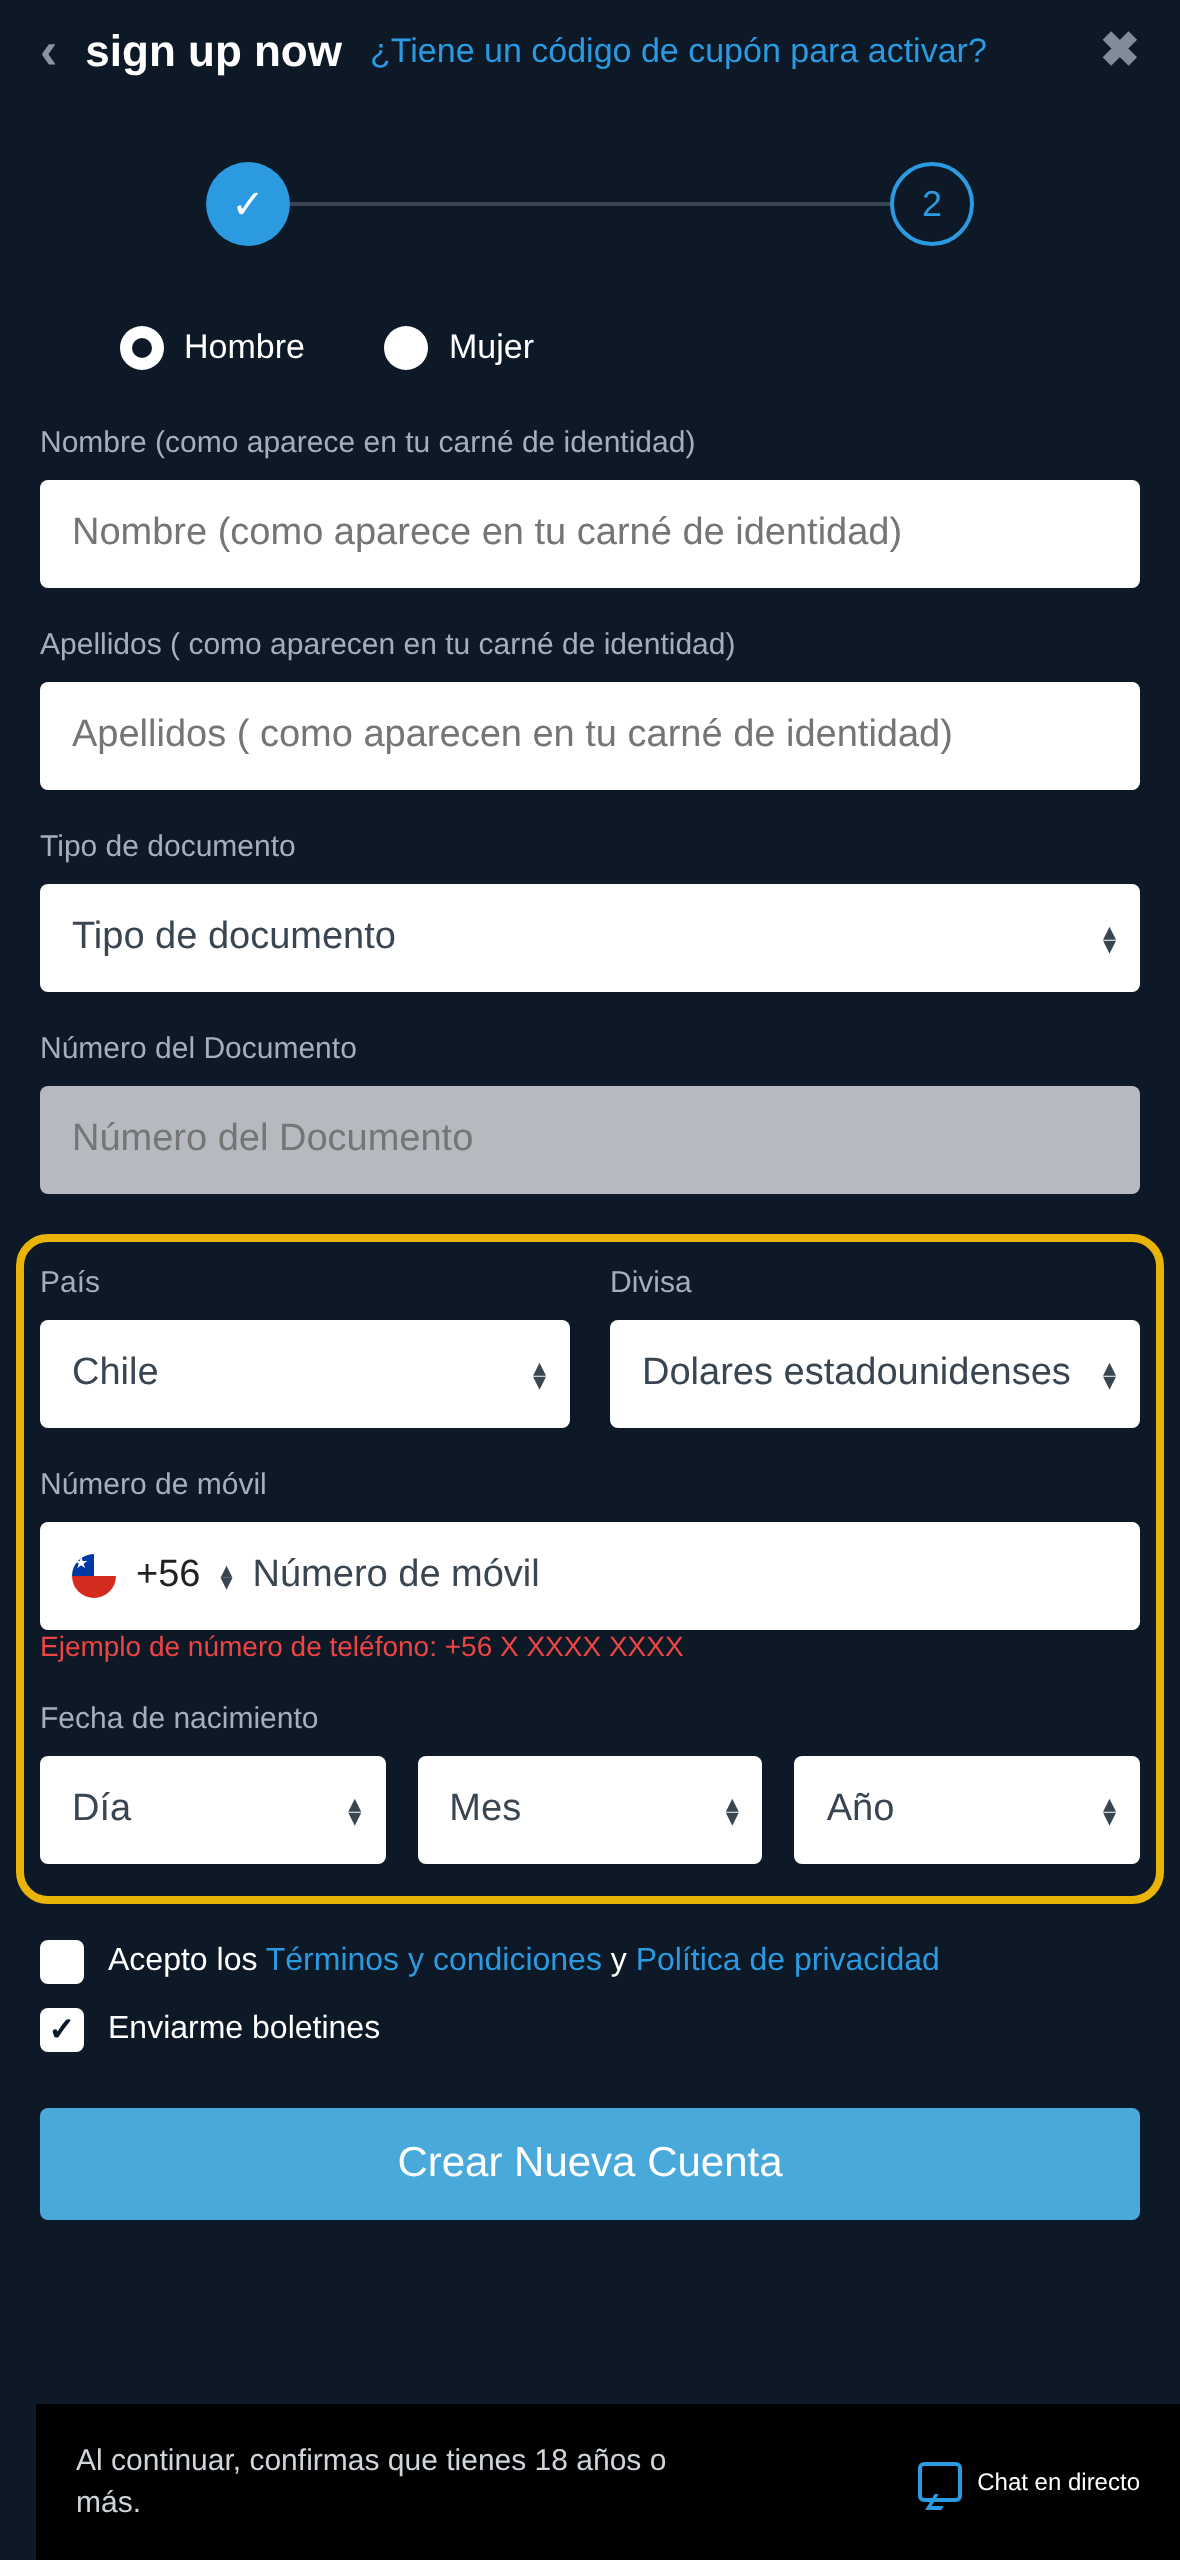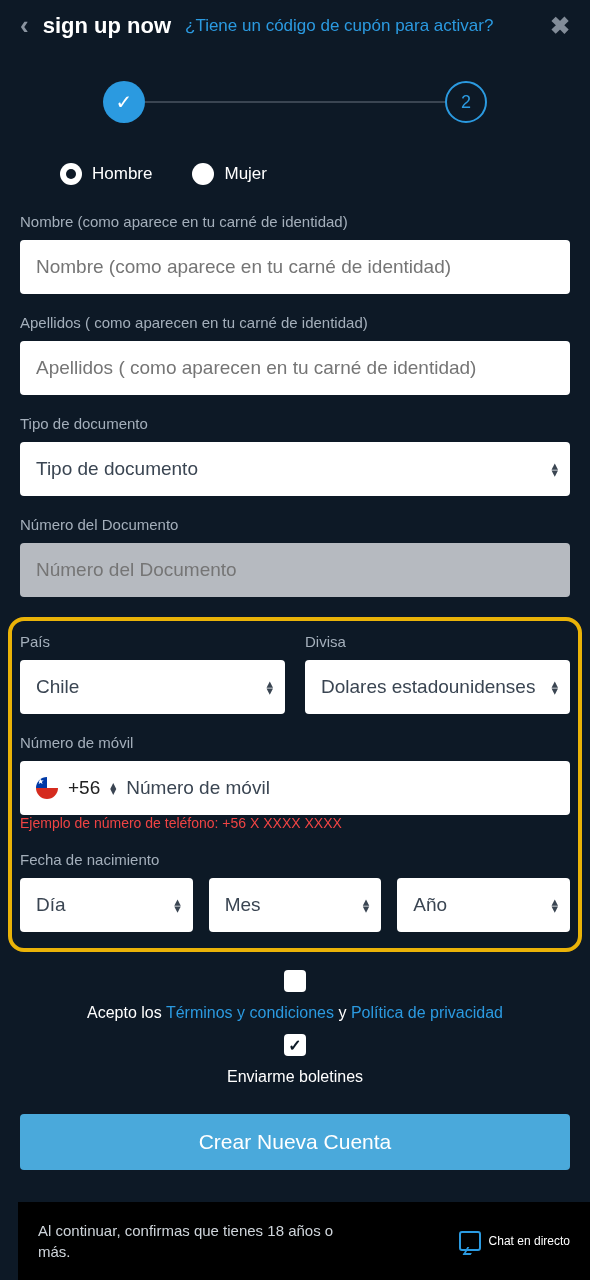--- a/index.html
+++ b/index.html
@@ -186,21 +186,20 @@
   font-size: 14px;
   color: #ef4444;
   margin-top: 0;
 }
 .checkbox-row {
   display: flex;
   align-items: center;
   gap: 12px;
   margin-bottom: 12px;
   font-size: 16px;
-  flex-direction: column;
 }
 .checkbox {
   width: 22px;
   height: 22px;
   background: #fff;
   border-radius: 4px;
   display: flex;
   align-items: center;
   justify-content: center;
   color: #0d1926;

